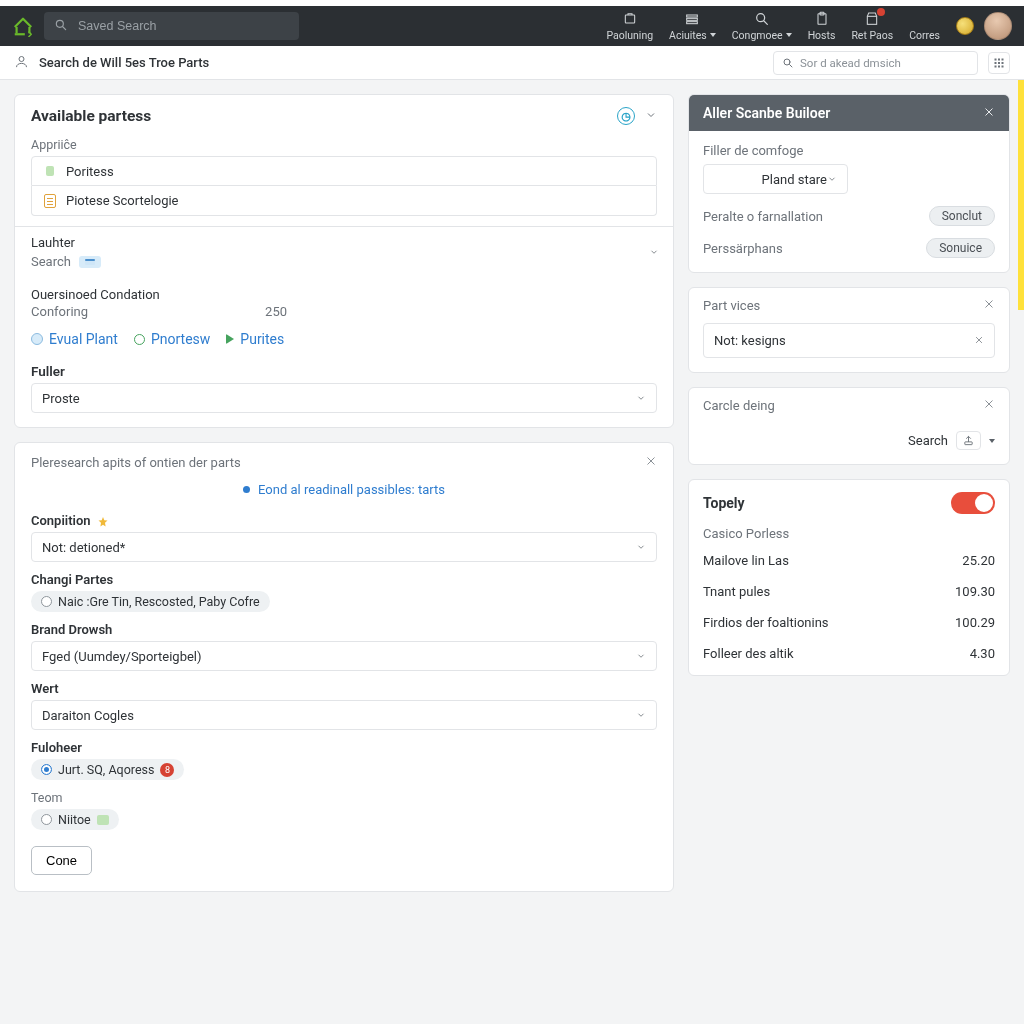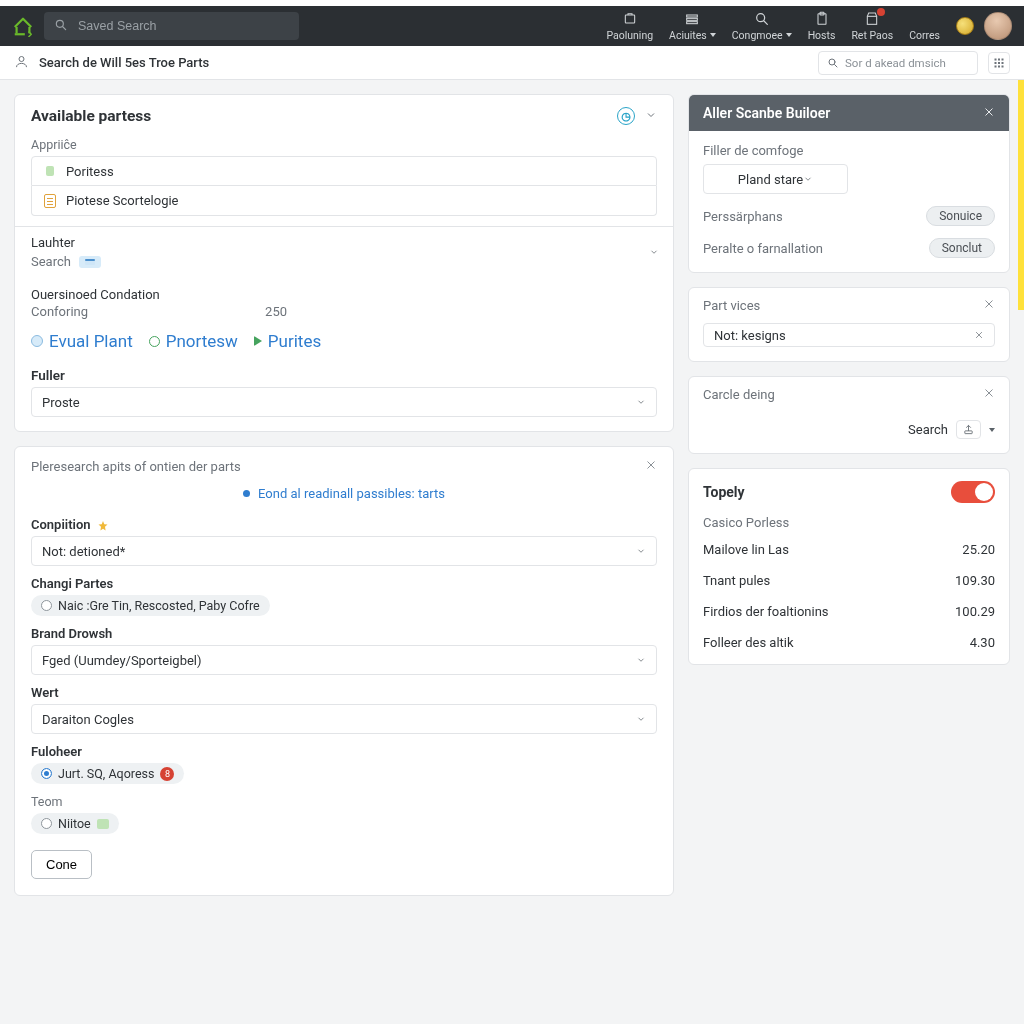--- a/index.html
+++ b/index.html
@@ -98,21 +98,21 @@
     display: flex; align-items: center;
     padding: 0 14px;
     gap: 10px;
   }
   .subbar .person-icon svg { width: 15px; height: 15px; stroke:#6d737a; }
   .subbar .title { font-size: 13px; color: var(--text); font-weight: 500; }
   .subbar-spacer { flex: 1; }
   .subbar-search {
     display:flex; align-items:center;
     border:1px solid var(--panel-border); border-radius:4px;
-    height:24px; width:160px; padding:0 8px;
+    height:24px; width:205px; padding:0 8px;
     background:#fff; color:#8b9197;
     font-size:11.5px; gap:6px;
   }
   .subbar-search svg { width:12px; height:12px; stroke:#6d737a; }
   .icon-grid-btn {
     width:22px; height:22px; display:flex; align-items:center; justify-content:center;
     border:1px solid var(--panel-border); border-radius:4px; background:#fff;
   }
   .icon-grid-btn svg { width:12px; height:12px; }
 
@@ -183,21 +183,21 @@
   .search-line { display:flex; align-items:center; gap:8px; color:var(--text-muted); }
   .badge-blue {
     background:#d7ebf9; border-radius:3px; padding:1px 5px;
     display:inline-flex; align-items:center;
   }
   .badge-blue svg { width:12px; height:10px; }
 
   .cond-block { padding: 8px 16px 6px; }
   .cond-block .subtitle { color:var(--text); font-size:13px; margin-bottom:2px; }
   .cond-block .row2 { display:flex; justify-content:space-between; color:var(--text-muted); }
-  .chip-row { display:flex; gap:16px; padding: 6px 16px 12px; font-size:17px; }
+  .chip-row { display:flex; gap:16px; padding: 6px 16px 12px; font-size:14px; }
   .chip-row .chip { display:flex; align-items:center; gap:6px; color:var(--link-blue); }
   .dot { width:12px; height:12px; border-radius:50%; display:inline-block; }
   .dot-blue { background:#d7ebf9; border:1px solid #8bbbe0; }
   .dot-green { width:11px; height:11px; border:1.5px solid #46a35e; background:#fff; }
   .dot-play {
     width:0; height:0; border-top:5px solid transparent; border-bottom:5px solid transparent;
     border-left:8px solid #46a35e; border-radius:1px;
   }
 
   .fuller-block { padding: 4px 16px 14px; }
@@ -248,36 +248,36 @@
     display:flex; align-items:center; padding: 0 14px;
     border-top-left-radius:5px; border-top-right-radius:5px;
   }
   .side-header h4 { margin:0; font-size:14px; font-weight:600; flex:1; }
   .side-header .close-x svg { stroke:#e8eaec; }
   .side-body { padding: 12px 14px 14px; display:flex; flex-direction:column; gap:12px; }
   .side-label { color: var(--text-muted); font-size:13px; }
   .mini-select {
     border:1px solid var(--panel-border); border-radius:4px;
     background:#fff; height:30px; width:145px;
-    display:flex; align-items:center; justify-content:center;
+    display:flex; align-items:center; justify-content:flex-end;
     padding: 0 10px; font-size:13px;
   }
   .inline-row { display:flex; align-items:center; justify-content:space-between; }
   .tag-btn {
     background:#eceff1; border:1px solid #d9dde1; border-radius:12px;
     padding: 2px 12px; font-size:12px; color:#4a4f54; cursor:pointer;
   }
 
   .side-panel { background:var(--panel); border:1px solid var(--panel-border); border-radius:6px; }
   .side-panel .sp-head { display:flex; align-items:center; padding:10px 14px; }
   .side-panel .sp-head .ttl { color:var(--text-muted); font-size:13px; flex:1; }
 
   .token-input {
     margin: 0 14px 14px; border:1px solid var(--panel-border); border-radius:4px;
-    height:24px; display:flex; align-items:center; justify-content:space-between;
+    height:35px; display:flex; align-items:center; justify-content:space-between;
     padding: 0 10px; font-size:13px;
   }
   .token-input .x svg { width:10px; height:10px; stroke:#7a8086; }
 
   .search-right {
     display:flex; align-items:center; justify-content:flex-end;
     gap:8px; padding: 8px 14px 14px;
     color: var(--text); font-size:13px;
   }
   .mini-icon-btn {
@@ -634,26 +634,26 @@
           <div class="mini-select">
             <span>Pland stare</span>
             <span>
               <svg viewBox="0 0 24 24" width="10" height="10" fill="none" stroke="#6d737a" stroke-width="2">
                   <path d="M6 9l6 6 6-6"></path>
                 </svg>
             </span>
           </div>
         </div>
         <div class="inline-row">
+          <span class="side-label">Peralte o farnallation</span>
+          <span class="tag-btn">Sonclut</span>
+        </div>
+        <div class="inline-row">
           <span class="side-label">Perssärphans</span>
           <span class="tag-btn">Sonuice</span>
-        </div>
-        <div class="inline-row">
-          <span class="side-label">Peralte o farnallation</span>
-          <span class="tag-btn">Sonclut</span>
         </div>
       </div>
     </div>
 
     <div class="side-panel">
       <div class="sp-head">
         <span class="ttl">Part vices</span>
         <span class="close-x">
           <svg viewBox="0 0 24 24" fill="none" stroke="#8b9197" stroke-width="2">
               <path d="M5 5l14 14M19 5L5 19"></path>

